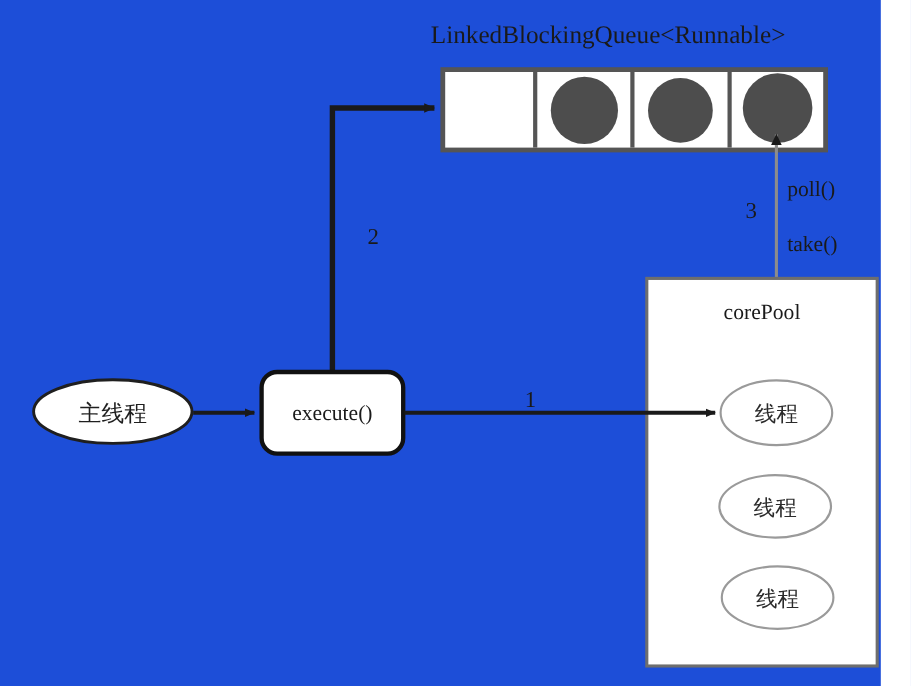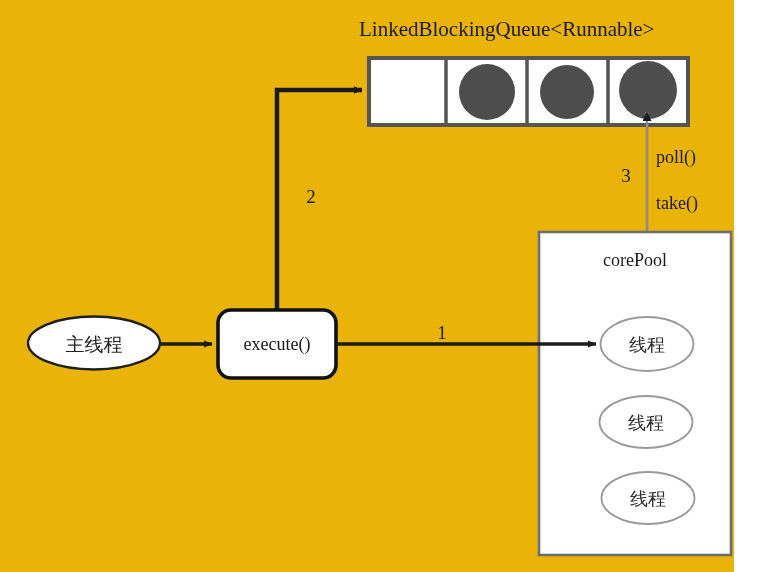--- a/index.html
+++ b/index.html
@@ -7,21 +7,21 @@
     padding: 0;
     background: #ffffff;
   }
   body {
     font-family: "Liberation Serif", "DejaVu Serif", serif;
   }
   #diagram-root {
     position: relative;
     width: 734px;
     height: 572px;
-    background: #eab308;
+    background: #1d4ed8;
     overflow: hidden;
   }
   #diagram-svg {
     position: absolute;
     left: 0;
     top: 0;
     width: 759px;
     height: 572px;
   }
   .svg-text {

